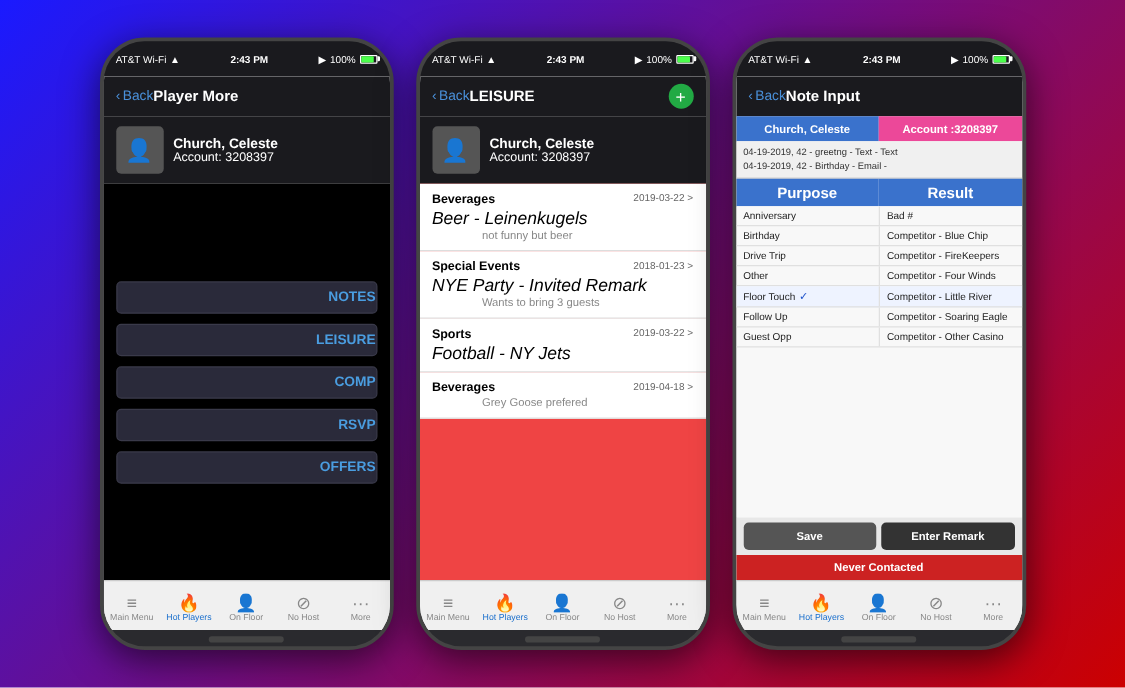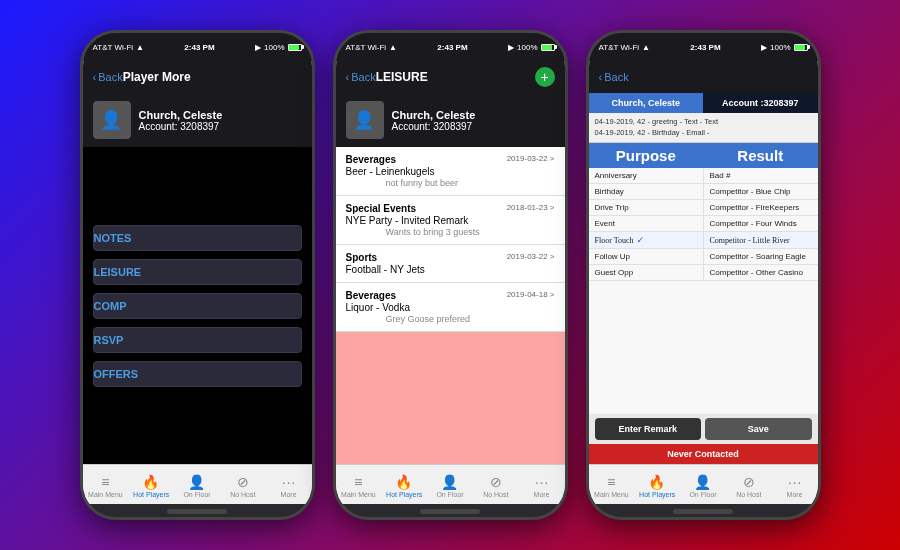--- a/index.html
+++ b/index.html
@@ -161,31 +161,31 @@
       align-items: center;
       justify-content: center;
       gap: 8px;
       padding: 10px;
     }
     .menu-btn {
       width: 100%;
       background: #2a2a3a;
       border: 1px solid #3a3a4a;
       color: #4a9de0;
-      text-align: left;
+      text-align: right;
       padding: 6px 0;
       font-size: 11px;
       font-weight: bold;
       border-radius: 4px;
     }
 
     
     .leisure-list {
       flex: 1;
-      background: #fca5a5;
+      background: #ef4444;
       overflow-y: auto;
     }
     .leisure-item {
       background: #fff;
       border-bottom: 1px solid #ddd;
       padding: 7px 10px;
     }
     .leisure-item .li-header {
       display: flex;
       justify-content: space-between;
@@ -194,23 +194,24 @@
     .leisure-item .li-category {
       font-size: 10px;
       font-weight: bold;
       color: #000;
     }
     .leisure-item .li-date {
       font-size: 8px;
       color: #666;
     }
     .leisure-item .li-subcategory {
-      font-size: 10px;
+      font-size: 14px;
       color: #000;
       margin-top: 1px;
+      font-style: italic;
     }
     .leisure-item .li-note {
       font-size: 9px;
       color: #888;
       margin-top: 1px;
       padding-left: 40px;
     }
 
     
     .tab-bar {
@@ -253,21 +254,21 @@
     }
     .note-header-cell {
       flex: 1;
       padding: 5px 6px;
       font-size: 9px;
       color: #fff;
       text-align: center;
       font-weight: bold;
     }
     .note-header-cell.blue { background: #3a72cc; }
-    .note-header-cell.dark-blue { background: #0f172a; }
+    .note-header-cell.dark-blue { background: #ec4899; }
 
     .note-history {
       background: #f0f0f0;
       padding: 4px 6px;
       flex-shrink: 0;
       border-bottom: 1px solid #ccc;
     }
     .note-history-line {
       font-size: 7.5px;
       color: #333;
@@ -275,21 +276,21 @@
     }
 
     .note-table-header {
       display: flex;
       flex-shrink: 0;
     }
     .note-table-header .col {
       flex: 1;
       background: #3a72cc;
       color: #fff;
-      font-size: 15px;
+      font-size: 12px;
       font-weight: bold;
       text-align: center;
       padding: 4px 2px;
     }
 
     .note-table-body {
       flex: 1;
       background: #f8f8f8;
       overflow-y: auto;
     }
@@ -479,21 +480,20 @@
           <span class="li-category">Sports</span>
           <span class="li-date">2019-03-22 &gt;</span>
         </div>
         <div class="li-subcategory">Football - NY Jets</div>
       </div>
       <div class="leisure-item">
         <div class="li-header">
           <span class="li-category">Beverages</span>
           <span class="li-date">2019-04-18 &gt;</span>
         </div>
-        <div class="li-subcategory">Liquor - Vodka</div>
         <div class="li-note">Grey Goose prefered</div>
       </div>
     </div>
     <div class="tab-bar">
       <div class="tab-item">
         <span class="tab-icon">≡</span>
         <span class="tab-label">Main Menu</span>
       </div>
       <div class="tab-item">
         <span class="tab-icon active">🔥</span>
@@ -530,20 +530,21 @@
           <div class="battery-fill"></div>
         </span>
     </div>
   </div>
   <div class="phone-screen">
     <div class="nav-bar">
       <div class="back-btn">
         <span>‹</span>
         <span>Back</span>
       </div>
+      <div class="title">Note Input</div>
       <div style="width:20px;"></div>
     </div>
     <div class="note-header-row">
       <div class="note-header-cell blue">Church, Celeste</div>
       <div class="note-header-cell dark-blue">Account :3208397</div>
     </div>
     <div class="note-history">
       <div class="note-history-line">04-19-2019, 42 - greetng - Text - Text</div>
       <div class="note-history-line">04-19-2019, 42 - Birthday - Email -</div>
     </div>
@@ -558,42 +559,42 @@
       </div>
       <div class="note-table-row">
         <div class="cell">Birthday</div>
         <div class="cell">Competitor - Blue Chip</div>
       </div>
       <div class="note-table-row">
         <div class="cell">Drive Trip</div>
         <div class="cell">Competitor - FireKeepers</div>
       </div>
       <div class="note-table-row">
-        <div class="cell">Event</div>
+        <div class="cell">Other</div>
         <div class="cell">Competitor - Four Winds</div>
       </div>
-      <div class="note-table-row" style="background:#eef3ff;font-family:Liberation Serif, serif;">
+      <div class="note-table-row" style="background:#eef3ff;">
         <div class="cell">
           <span>Floor Touch</span>
           <span class="checkmark">✓</span>
         </div>
         <div class="cell">Competitor - Little River</div>
       </div>
       <div class="note-table-row">
         <div class="cell">Follow Up</div>
         <div class="cell">Competitor - Soaring Eagle</div>
       </div>
       <div class="note-table-row">
         <div class="cell">Guest Opp</div>
         <div class="cell">Competitor - Other Casino</div>
       </div>
     </div>
     <div class="note-actions">
+      <div class="note-action-btn save">Save</div>
       <div class="note-action-btn dark">Enter Remark</div>
-      <div class="note-action-btn save">Save</div>
     </div>
     <div class="never-contacted-btn">Never Contacted</div>
     <div class="tab-bar">
       <div class="tab-item">
         <span class="tab-icon">≡</span>
         <span class="tab-label">Main Menu</span>
       </div>
       <div class="tab-item">
         <span class="tab-icon active">🔥</span>
         <span class="tab-label active">Hot Players</span>

